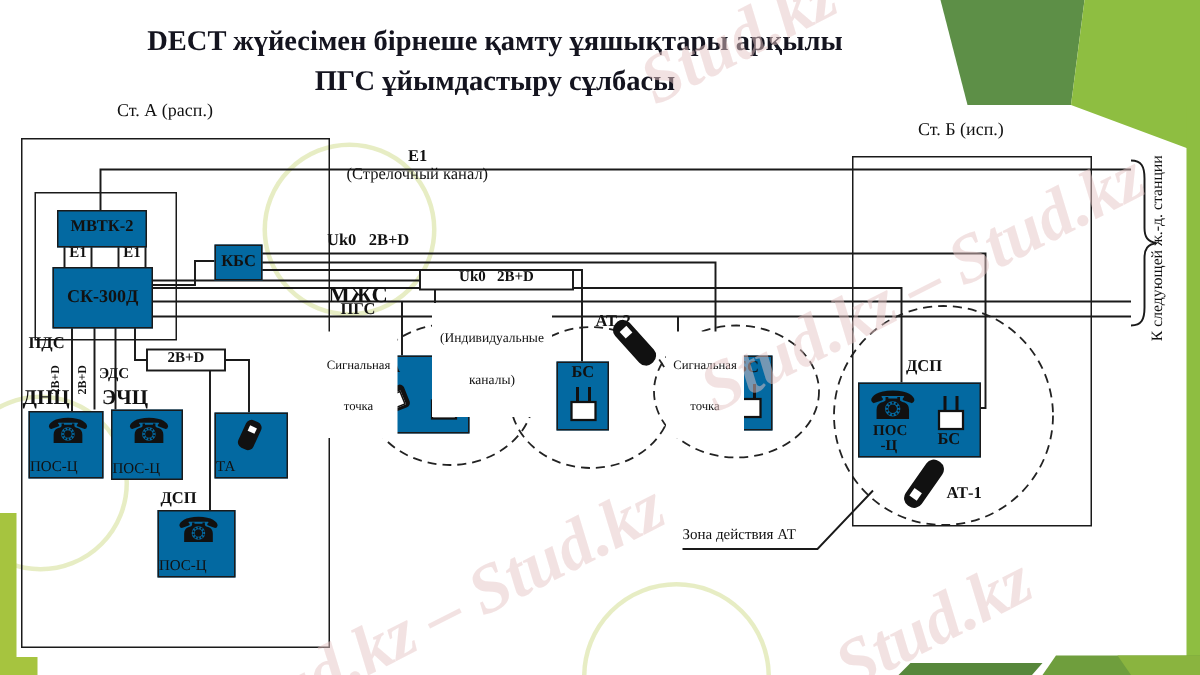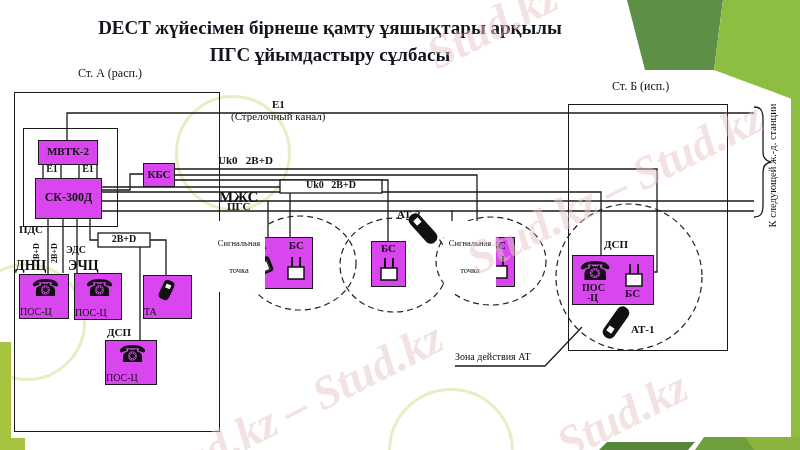--- a/index.html
+++ b/index.html
@@ -1,21 +1,21 @@
 <!DOCTYPE html>
 <html><head>
 <meta charset="utf-8">
 <style>
   html,body{margin:0;padding:0;background:#fff}
   .stage{position:relative;width:800px;height:450px;background:#fff;overflow:hidden;
          font-family:"Liberation Serif",serif;color:#111}
   .lbl{position:absolute;white-space:pre;z-index:4;line-height:1.05}
   .b{font-weight:700}
   .c{text-align:center}
-  .box{position:absolute;border:1.4px solid #1a1a1a;z-index:3;background:#d946ef}
+  .box{position:absolute;border:1.4px solid #1a1a1a;z-index:3;background:#0369a1}
   .frame{position:absolute;border:1.4px solid #1a1a1a;z-index:3;background:transparent}
   svg.layer{position:absolute;left:0;top:0;z-index:2}
   svg.deco{position:absolute;left:0;top:0;z-index:2}
   .ring{position:absolute;border:3px solid rgba(212,222,148,.55);border-radius:50%;z-index:1}
   .wm{position:absolute;font-style:italic;font-weight:700;font-size:46px;
       color:#e7c6c6;opacity:.5;transform-origin:0 50%;white-space:nowrap;z-index:6;pointer-events:none}
   .title{position:absolute;left:0;top:14px;width:660px;text-align:center;
          font-size:19px;font-weight:700;line-height:27px;color:#14141f;z-index:4}
   .unit-label{position:absolute;bottom:1px;left:0;right:0;
               font-weight:400;font-size:10px}
@@ -122,20 +122,24 @@
   <div class="box c" style="left:143px;top:163px;width:30px;height:22px">
     <span class="b" style="font-size:11px;line-height:20px">КБС</span>
   </div>
 
   <div class="lbl b" style="left:272px;top:99px;font-size:11px">Е1</div>
   <div class="lbl" style="left:231px;top:111px;font-size:11px">(Стрелочный канал)</div>
   <div class="lbl b" style="left:218px;top:155px;font-size:11px">Uk0   2B+D</div>
   <div class="lbl b c" style="left:282px;top:180px;width:98px;font-size:10px">Uk0   2B+D</div>
   <div class="lbl b" style="left:219px;top:190px;font-size:15px">МЖС</div>
   <div class="lbl b" style="left:227px;top:201px;font-size:11px">ПГС</div>
+  <div class="lbl c indiv" style="left:288px;top:202px;width:80px;font-size:9px">
+    <div>(Индивидуальные</div>
+    <div>каналы)</div>
+  </div>
 
   <div class="lbl b" style="left:19px;top:224px;font-size:11px">ПДС</div>
   <div class="lbl b" style="left:33px;top:263px;font-size:8px;transform:rotate(-90deg);transform-origin:0 0">2B+D</div>
   <div class="lbl b" style="left:51px;top:263px;font-size:8px;transform:rotate(-90deg);transform-origin:0 0">2B+D</div>
   <div class="lbl b" style="left:66px;top:245px;font-size:10px">ЭДС</div>
   <div class="lbl b c" style="left:98px;top:234px;width:52px;font-size:10px">2B+D</div>
   <div class="lbl b" style="left:15px;top:259px;font-size:14px">ДНЦ</div>
   <div class="lbl b" style="left:68px;top:259px;font-size:14px">ЭЧЦ</div>
   <div class="lbl b" style="left:107px;top:327px;font-size:11px">ДСП</div>
 

